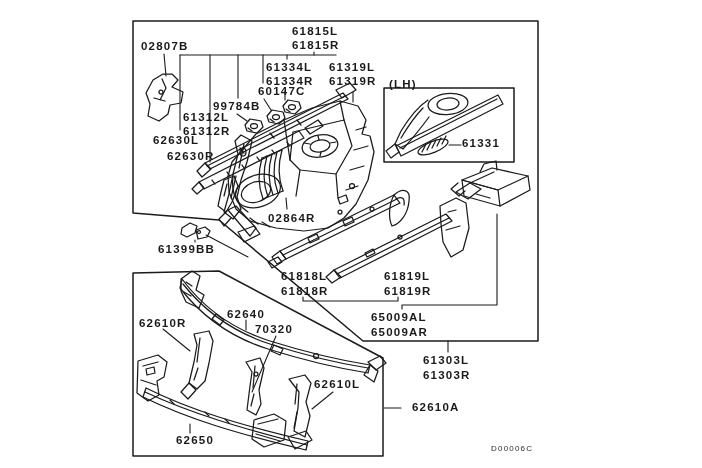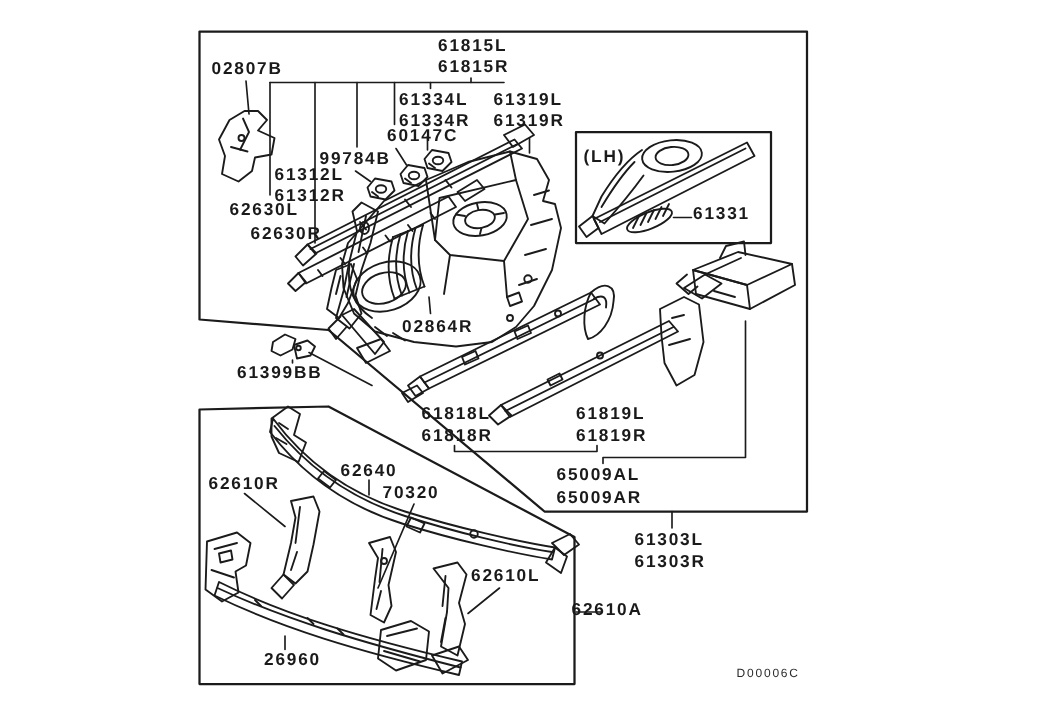--- a/index.html
+++ b/index.html
@@ -221,32 +221,32 @@
 <div class="lbl" style="left:266px;top:61px">61334L</div>
 <div class="lbl" style="left:266px;top:75px">61334R</div>
 <div class="lbl" style="left:329px;top:61px">61319L</div>
 <div class="lbl" style="left:329px;top:75px">61319R</div>
 <div class="lbl" style="left:258px;top:85px">60147C</div>
 <div class="lbl" style="left:213px;top:100px">99784B</div>
 <div class="lbl" style="left:183px;top:111px">61312L</div>
 <div class="lbl" style="left:183px;top:125px">61312R</div>
 <div class="lbl" style="left:153px;top:134px">62630L</div>
 <div class="lbl" style="left:167px;top:150px">62630R</div>
-<div class="lbl" style="left:389px;top:99px">(LH)</div>
+<div class="lbl" style="left:389px;top:78px">(LH)</div>
 <div class="lbl" style="left:462px;top:137px">61331</div>
 <div class="lbl" style="left:268px;top:212px">02864R</div>
 <div class="lbl" style="left:158px;top:243px">61399BB</div>
 <div class="lbl" style="left:281px;top:270px">61818L</div>
 <div class="lbl" style="left:281px;top:285px">61818R</div>
 <div class="lbl" style="left:384px;top:270px">61819L</div>
 <div class="lbl" style="left:384px;top:285px">61819R</div>
 <div class="lbl" style="left:371px;top:311px">65009AL</div>
 <div class="lbl" style="left:371px;top:326px">65009AR</div>
 <div class="lbl" style="left:423px;top:354px">61303L</div>
 <div class="lbl" style="left:423px;top:369px">61303R</div>
 <div class="lbl" style="left:139px;top:317px">62610R</div>
 <div class="lbl" style="left:227px;top:308px">62640</div>
 <div class="lbl" style="left:255px;top:323px">70320</div>
 <div class="lbl" style="left:314px;top:378px">62610L</div>
-<div class="lbl" style="left:381px;top:401px">62610A</div>
-<div class="lbl" style="left:176px;top:434px">26960</div>
+<div class="lbl" style="left:412px;top:401px">62610A</div>
+<div class="lbl" style="left:176px;top:434px">62650</div>
 <div class="lbl tiny" style="left:491px;top:442px">D00006C</div>
 </div>
 
 </body></html>

